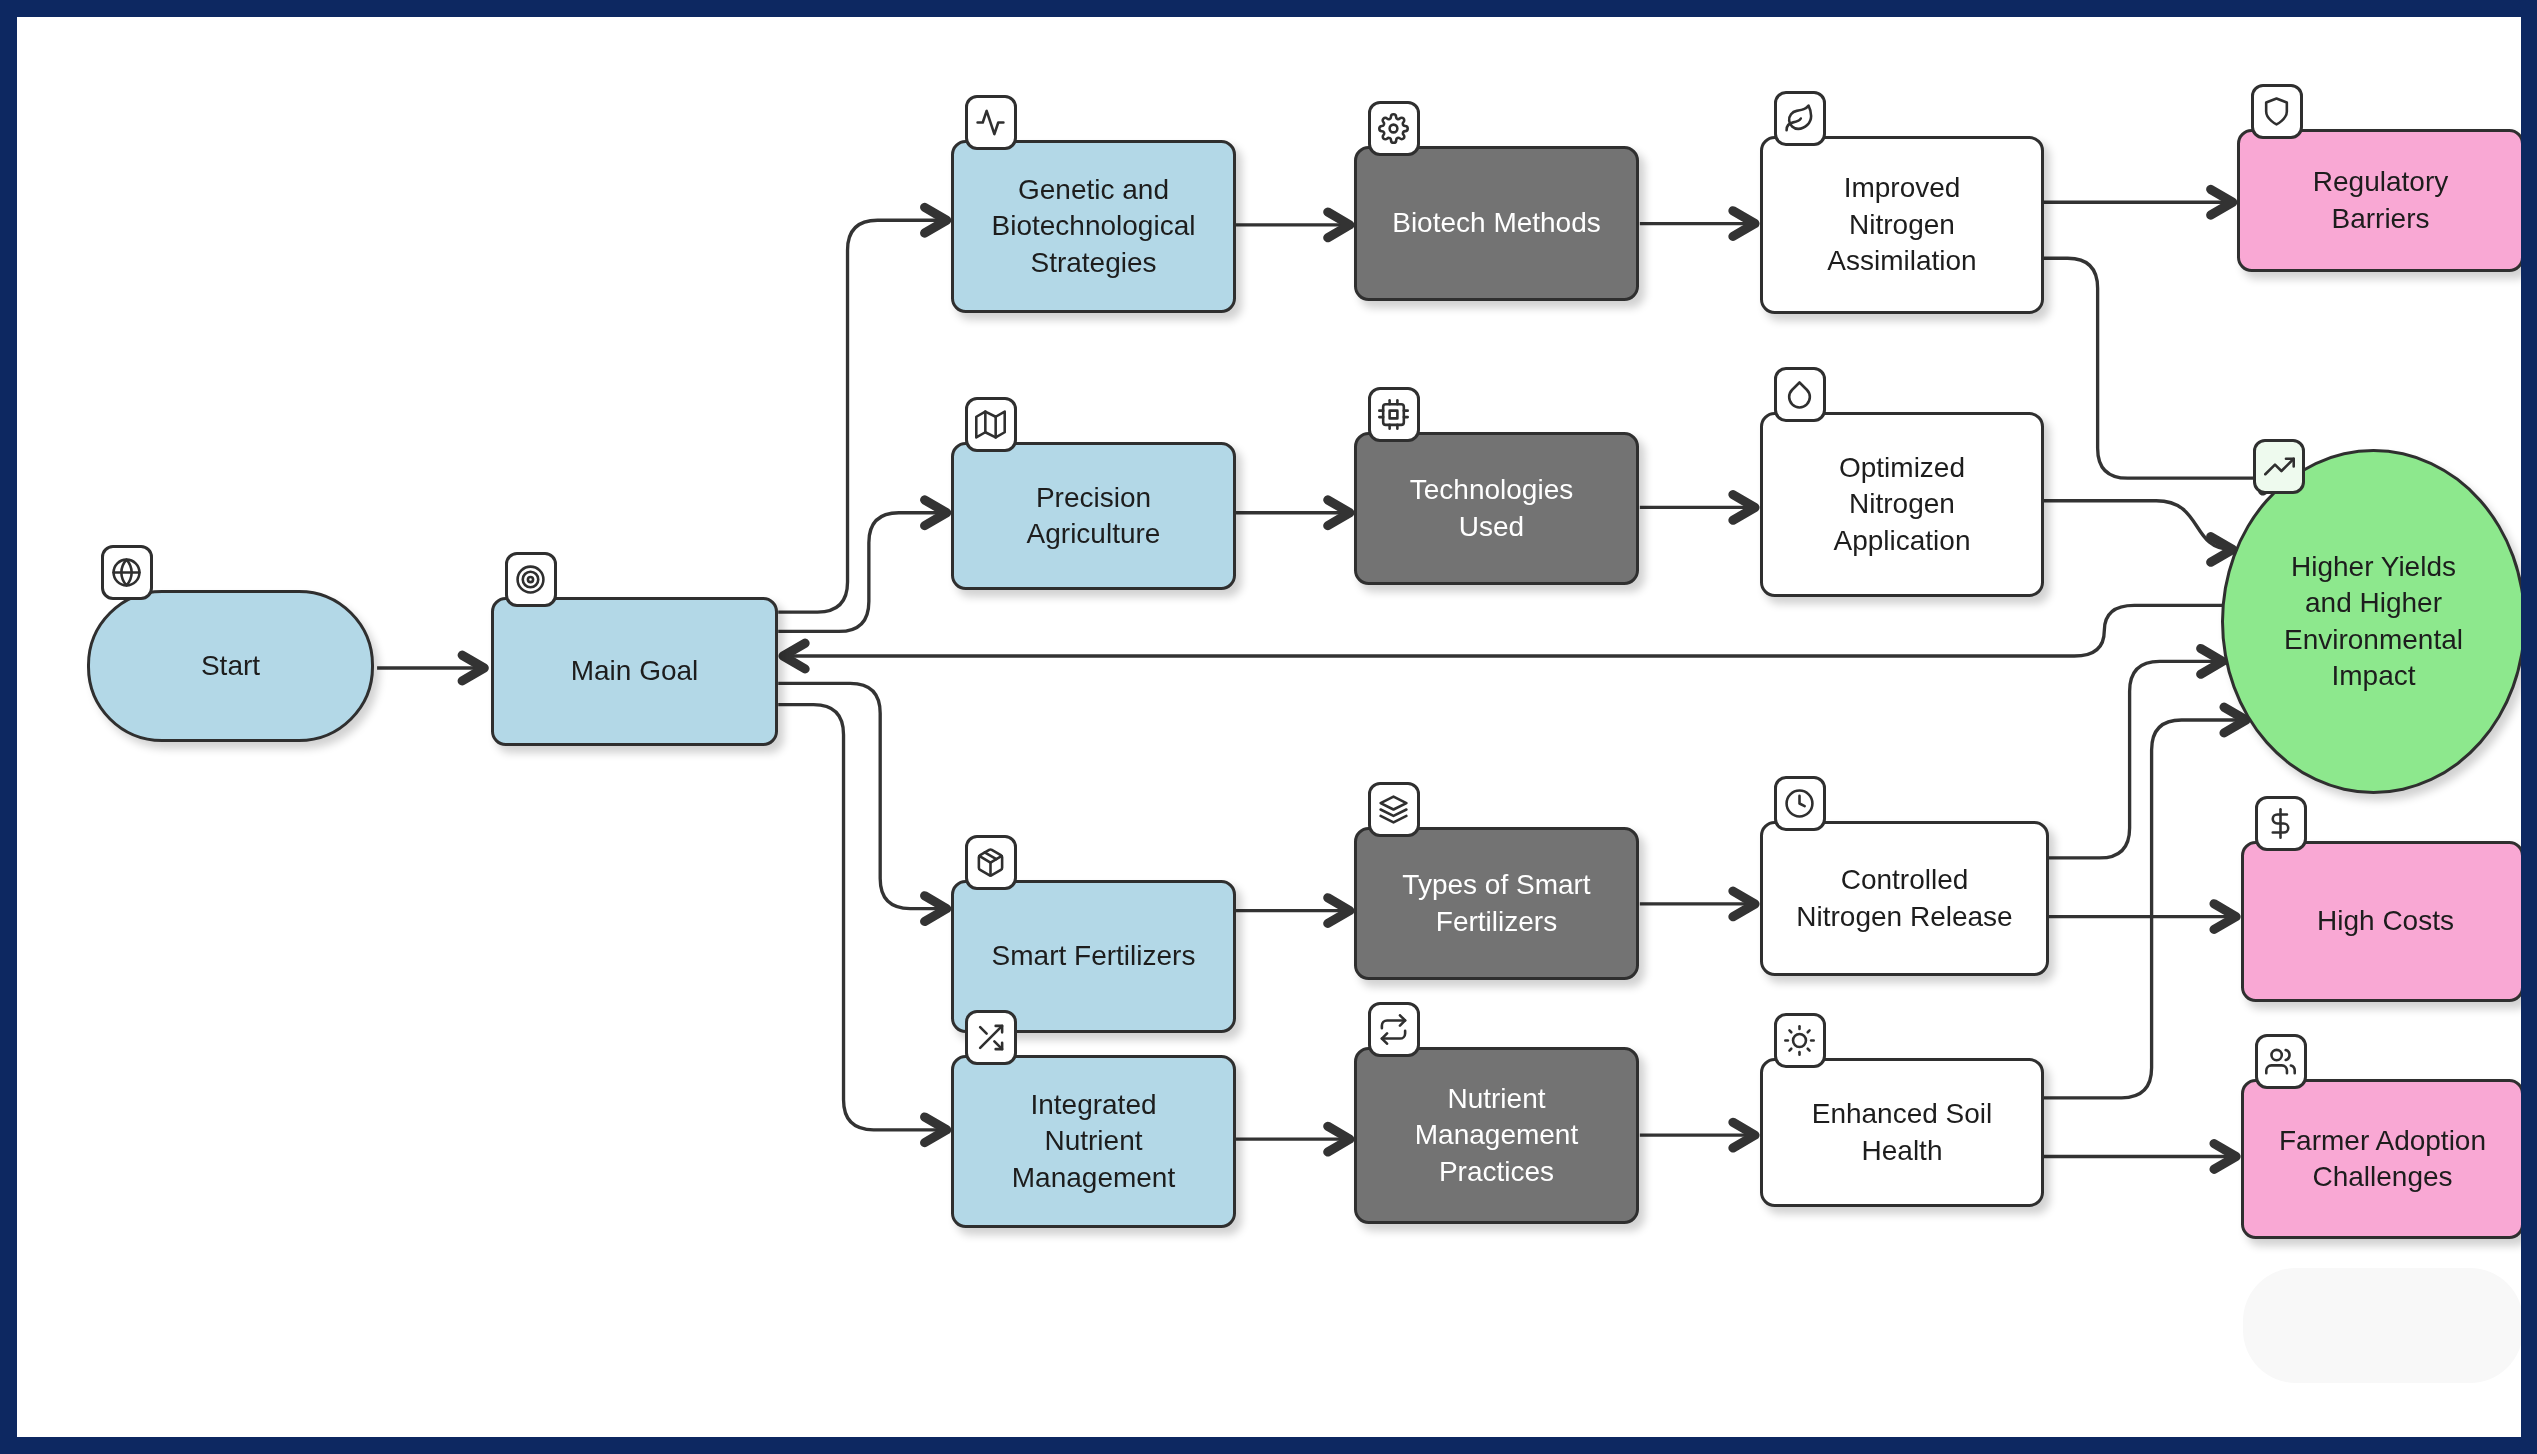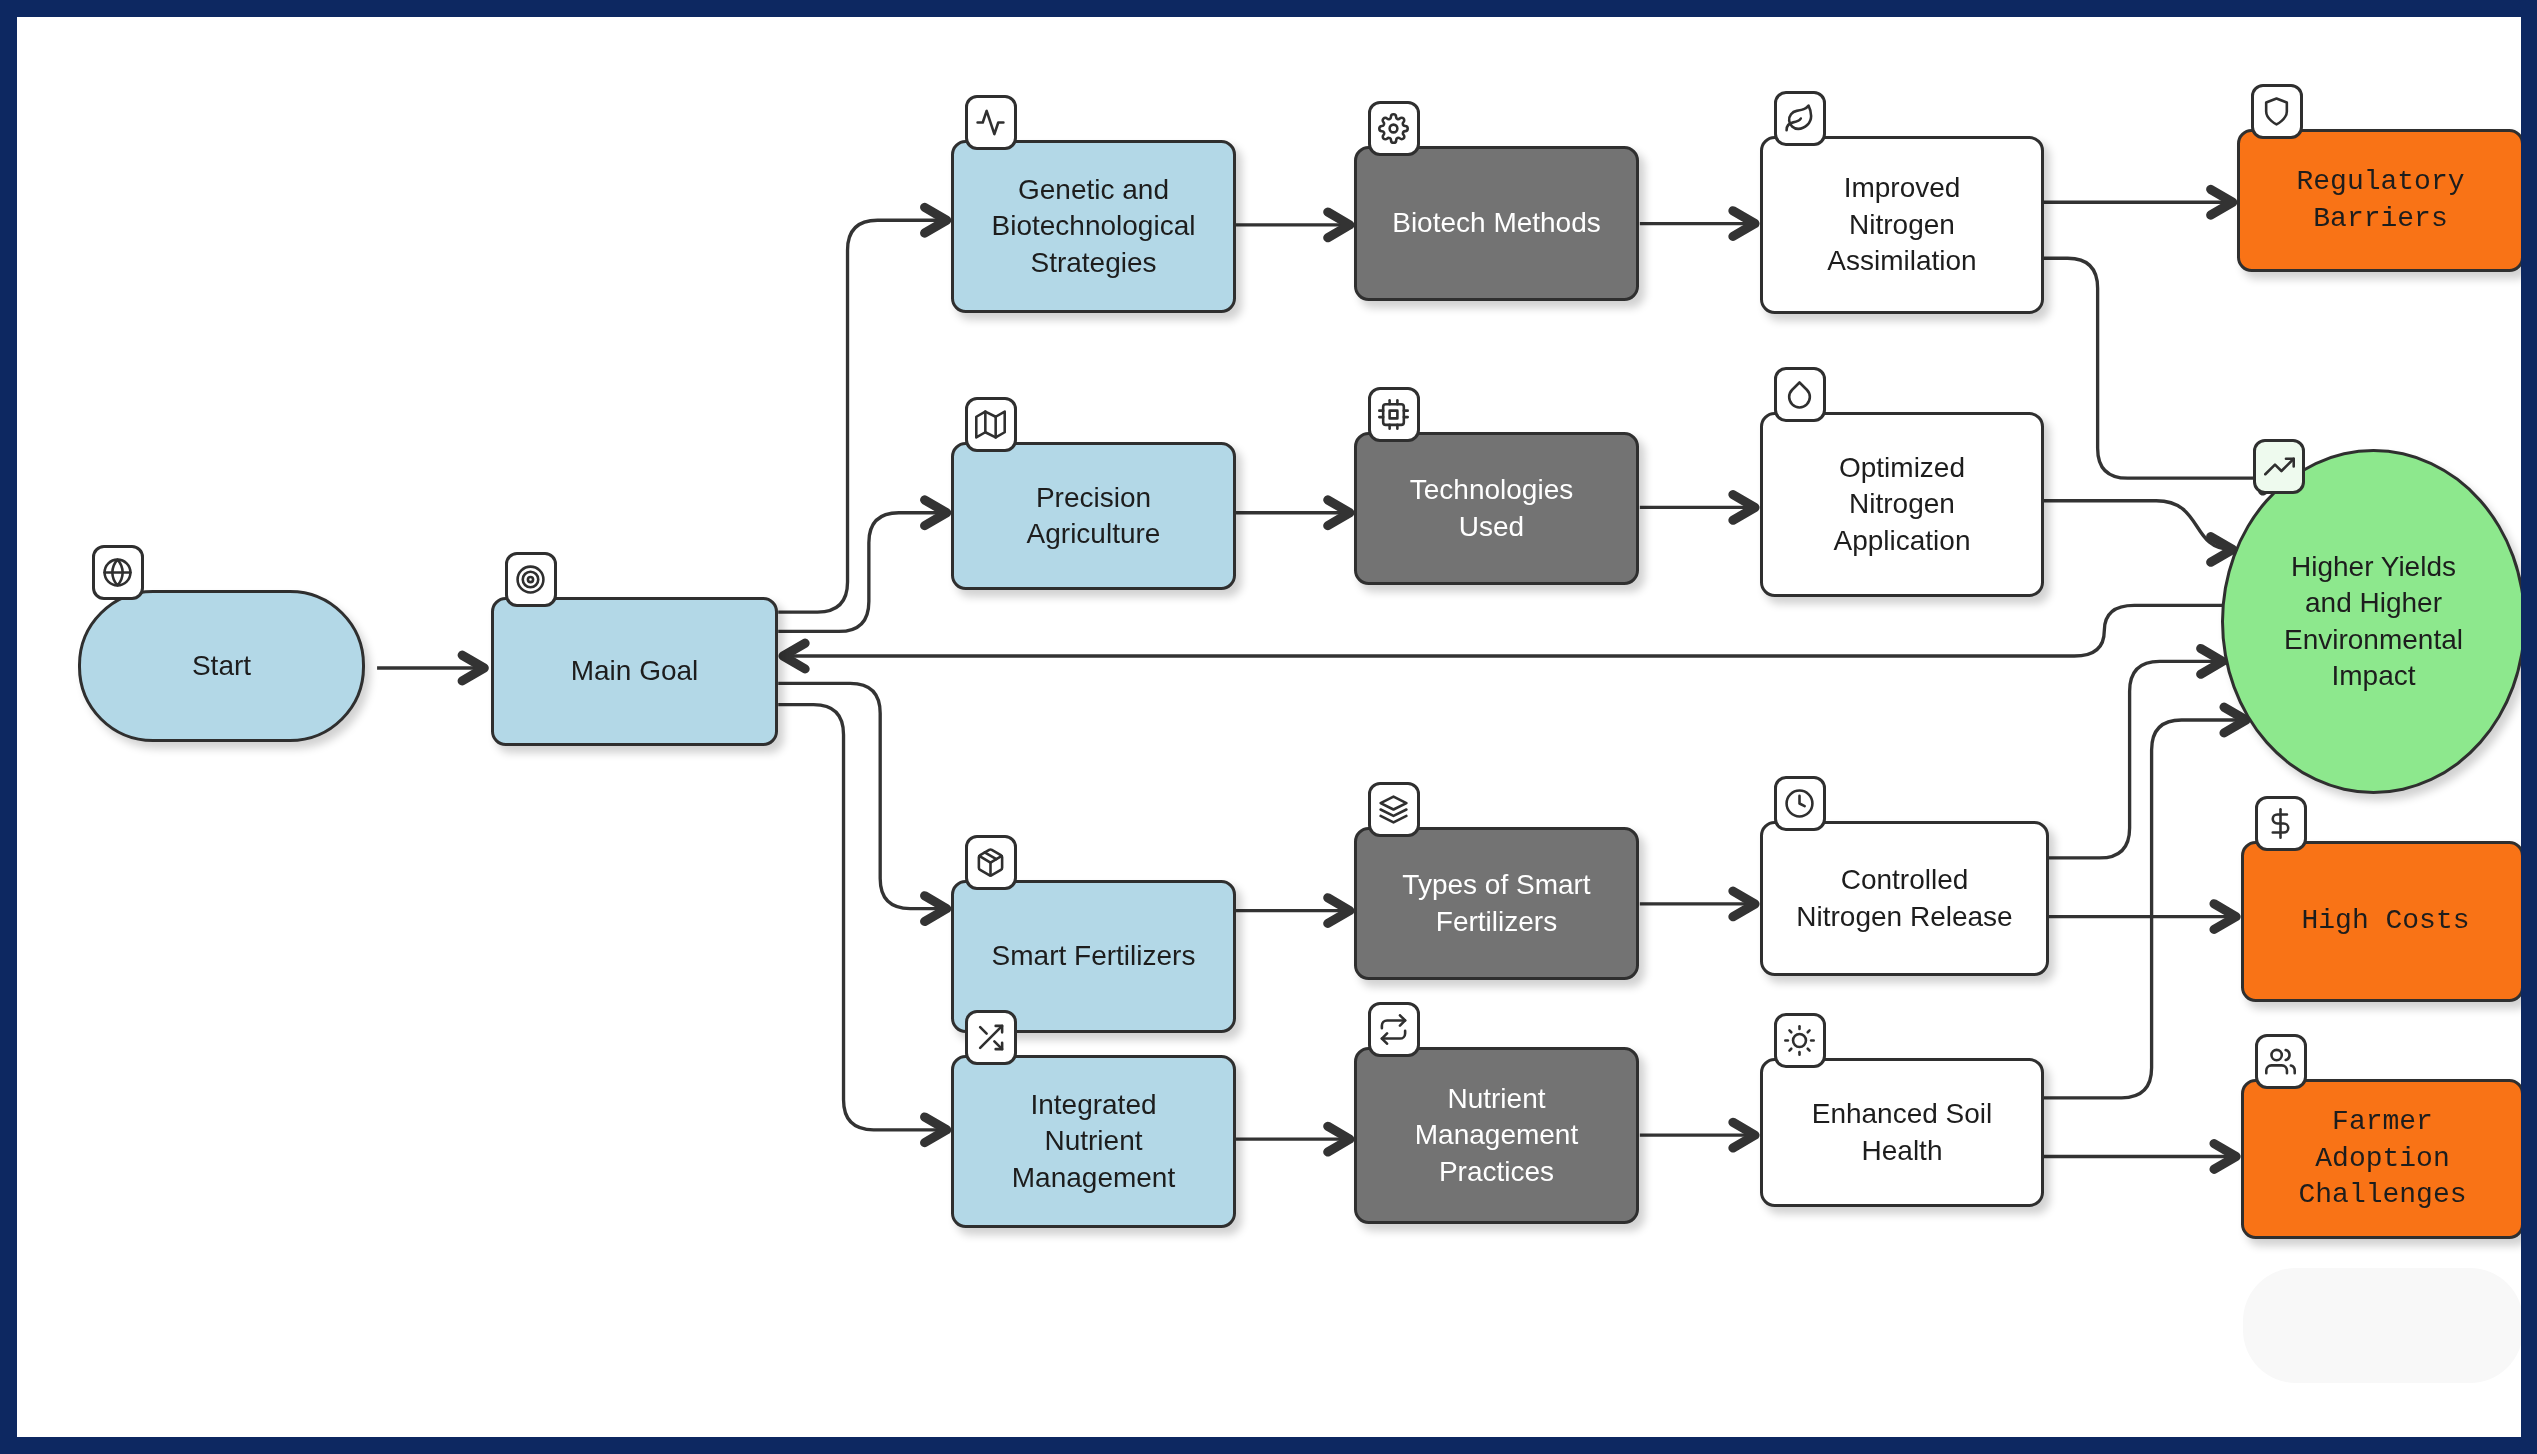--- a/index.html
+++ b/index.html
@@ -22,38 +22,38 @@
     border-radius:14.7px;
     display:flex;align-items:center;justify-content:center;
     text-align:center;
     padding:0 30px;
     font-size:28px;line-height:1.3;color:#1d1d1d;
     box-shadow:5.3px 6.7px 8px rgba(0,0,0,0.18);
   }
   .node.blue{background:#b3d8e7;}
   .node.gray{background:#737373;color:#ffffff;}
   .node.white{background:#ffffff;}
-  .node.peach{background:#f97316;font-family:Liberation Mono, monospace;}
+  .node.peach{background:#f9a8d4;}
   .node.stadium{border-radius:75px;}
   .node.goal{background:#8de88d;border-radius:50%;padding:0 40px;}
   .badge{
     position:absolute;left:10.7px;top:-48px;
     width:52px;height:55px;
     box-sizing:border-box;
     background:#ffffff;
     border:3.3px solid #2f2f2f;
     border-radius:12px;
     display:flex;align-items:center;justify-content:center;
     z-index:3;
   }
   .goal .badge{background:#eefaee;left:29px;top:-13.3px;}
   .badge svg{width:31px;height:31px;stroke:#2f2f2f;stroke-width:2;fill:none;
              stroke-linecap:round;stroke-linejoin:round;}
   
-  #n-start{left:61px;top:573px;width:287px;height:152px;}
+  #n-start{left:70px;top:573px;width:287px;height:152px;}
   #n-main{left:474px;top:580px;width:287px;height:149px;}
   #n-genetic{left:934px;top:123px;width:285px;height:173px;}
   #n-biotech{left:1337px;top:129px;width:285px;height:155px;}
   #n-improved{left:1743px;top:119px;width:284px;height:178px;}
   #n-regulatory{left:2220px;top:112px;width:287px;height:143px;}
   #n-precision{left:934px;top:425px;width:285px;height:148px;}
   #n-technologies{left:1337px;top:415px;width:285px;height:153px;padding-left:20px;}
   #n-optimized{left:1743px;top:395px;width:284px;height:185px;}
   #n-goal{left:2204px;top:432px;width:305px;height:345px;}
   #n-smart{left:934px;top:819px;width:285px;height:153px;margin-top:44px;}

